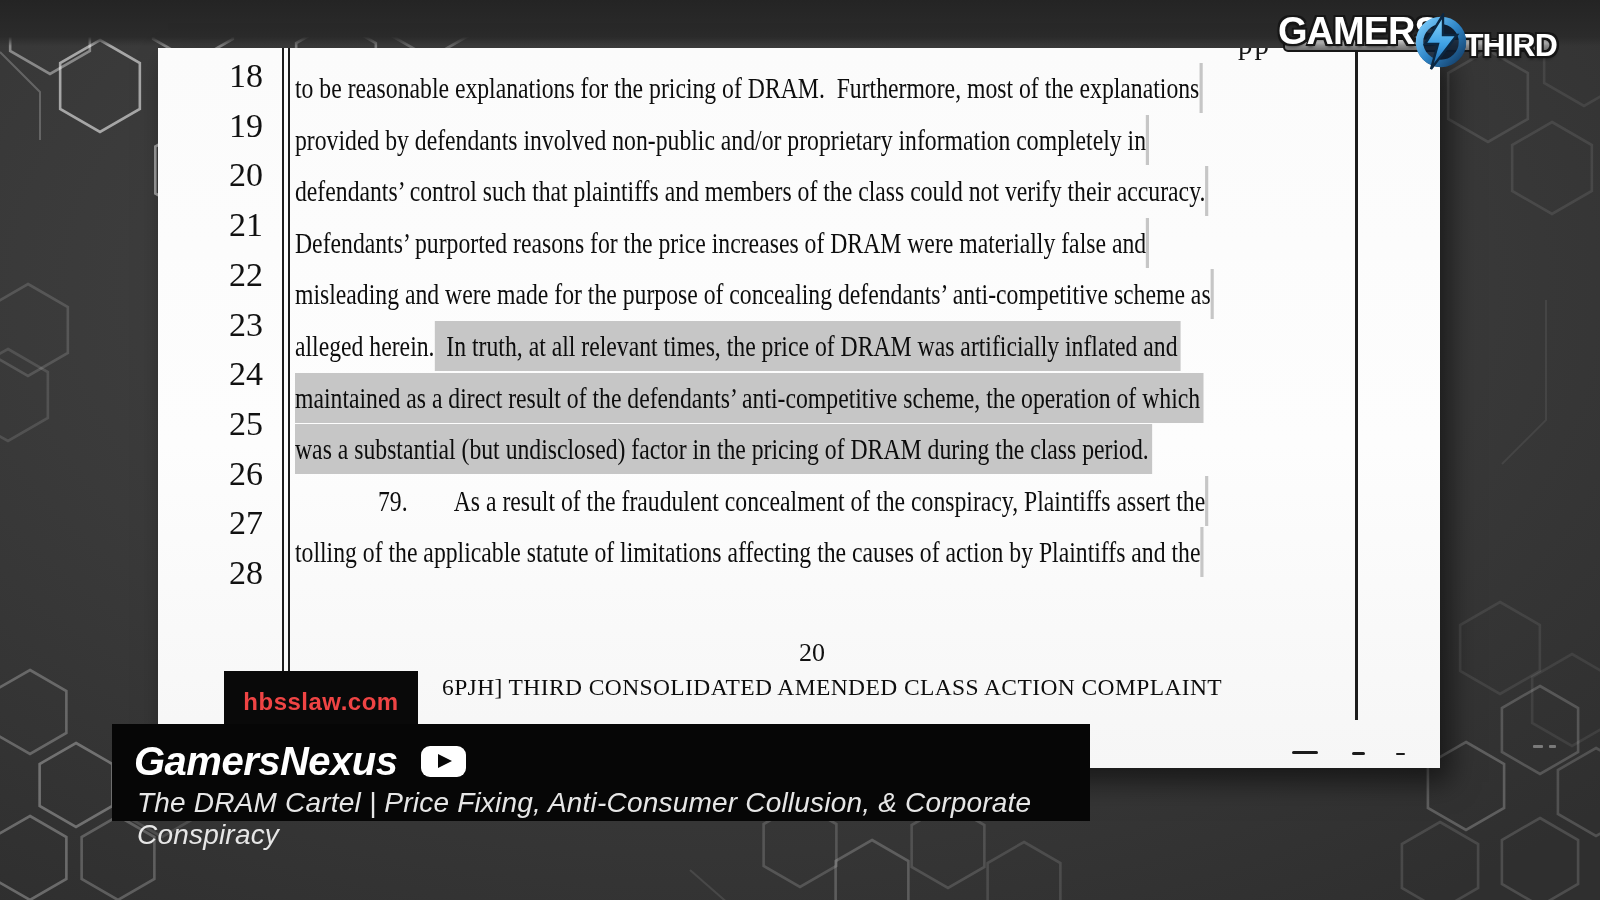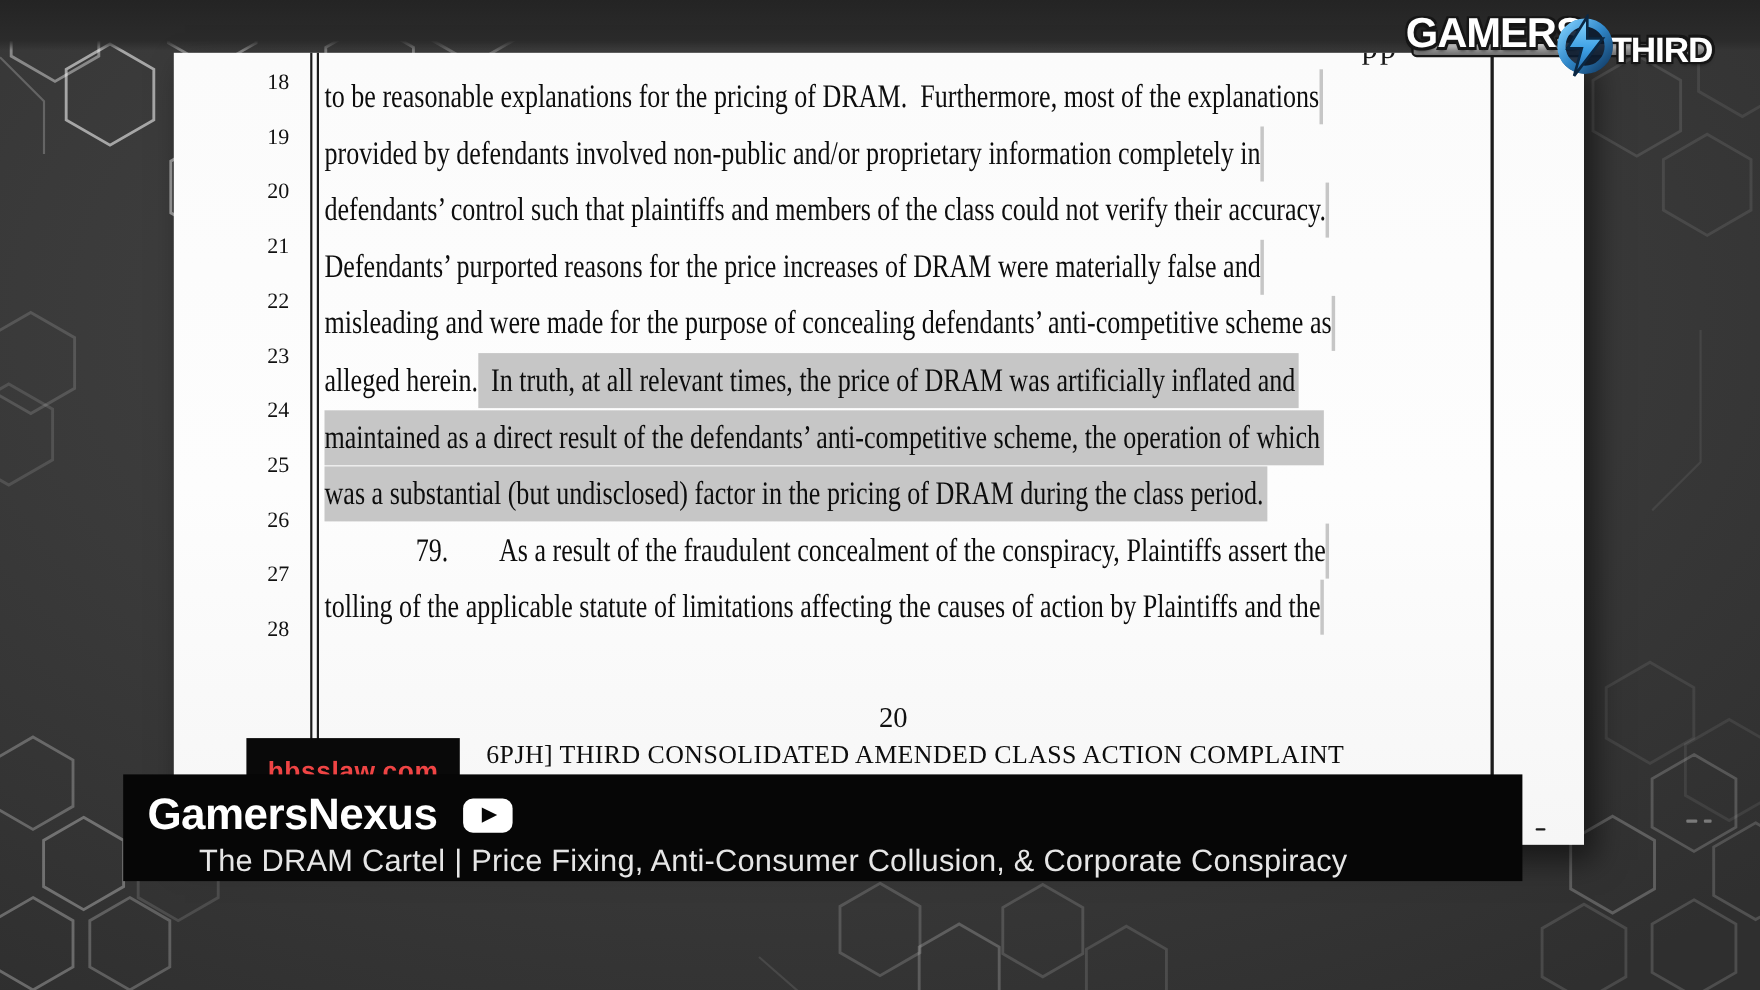--- a/index.html
+++ b/index.html
@@ -8,21 +8,21 @@
          background:radial-gradient(1250px 750px at 44% 32%, #464646 0%, #3a3a3a 55%, #2f2f2f 100%);}
   
   #hexes{position:absolute;left:0;top:0;width:1600px;height:900px;pointer-events:none;}
   #top-shade{position:absolute;left:0;top:0;width:1600px;height:46px;
              background:linear-gradient(180deg,#242424 0%,#2b2b2b 80%,rgba(43,43,43,0) 100%);}
   
   #page{position:absolute;left:158px;top:48px;width:1282px;height:720px;
         background:linear-gradient(180deg,#fbfbfb 0%,#fdfdfd 55%,#f6f6f6 100%);
         box-shadow:10px 14px 26px rgba(0,0,0,.55);}
   #linenums{position:absolute;left:0;top:3px;width:105px;text-align:right;
-            font-family:"Liberation Serif",serif;font-size:20px;line-height:49.7px;
+            font-family:"Liberation Serif",serif;font-size:34px;line-height:49.7px;
             color:#111;white-space:pre-line;}
   .vrule{position:absolute;top:0;width:2px;background:#1c1c1c;}
   #rule-a{left:124px;height:684px;}
   #rule-b{left:129.5px;height:684px;}
   #rule-r{left:1197px;height:672px;width:2.5px;}
   #doctext{position:absolute;left:137px;top:14px;
            font-family:"Liberation Serif",serif;font-size:30px;line-height:51.6px;
            color:#0d0d0d;transform:scaleX(0.79);transform-origin:top left;}
   .dline{white-space:pre;height:51.6px;}
   .hl{background:var(--highlight);padding:8px 4px 9px 0;}
@@ -32,29 +32,29 @@
   #pagenum{position:absolute;left:604px;top:590px;width:100px;text-align:center;
            font-family:"Liberation Serif",serif;font-size:26px;color:#111;}
   #docfooter{position:absolute;left:284px;top:626px;white-space:pre;
              font-family:"Liberation Serif",serif;font-size:23.5px;color:#0d0d0d;
              letter-spacing:.4px;}
   .scan-dash{position:absolute;background:#1b1b1b;border-radius:2px;}
   
   #hbss{position:absolute;left:224px;top:671px;width:194px;height:62px;background:#090909;
         color:#ef4444;font-weight:bold;font-size:24px;line-height:62px;text-align:center;
         letter-spacing:.5px;}
-  #lowerthird{position:absolute;left:112px;top:704px;width:1272px;height:97px;background:#060606;}
+  #lowerthird{position:absolute;left:112px;top:724px;width:978px;height:97px;background:#060606;font-style:italic;}
   #channel{position:absolute;left:22px;top:15px;font-size:40px;font-weight:bold;color:#fff;
            letter-spacing:-.5px;}
   #yt{position:absolute;left:309px;top:22px;width:45px;height:31px;background:#fff;
       border-radius:9px;}
   #yt:before{content:"";position:absolute;left:17px;top:8px;width:0;height:0;
       border-left:14px solid #060606;border-top:7.5px solid transparent;border-bottom:7.5px solid transparent;}
   #vidtitle{position:absolute;left:25px;top:63px;font-size:28px;color:#e6e6e6;
-            letter-spacing:.2px;margin-left:44px;}
+            letter-spacing:.2px;}
   
   #gnlogo{position:absolute;left:1255px;top:6px;width:345px;height:70px;}
   #gnbar{position:absolute;left:28px;top:32px;width:272px;height:10px;border-radius:5px;
          background:linear-gradient(180deg,#cfcfcf 0%,#8f8f8f 55%,#6f6f6f 100%);
          border:2px solid #161616;}
   .gnword{position:absolute;color:#fff;font-weight:bold;letter-spacing:-1px;
           text-shadow:-2px -2px 0 #161616,2px -2px 0 #161616,-2px 2px 0 #161616,2px 2px 0 #161616,0 3px 3px rgba(0,0,0,.55);}
   #gamers{left:23px;top:4px;font-size:38px;}
   #nexus{left:209px;top:21px;font-size:32px;}
   #emblem{position:absolute;left:157px;top:7px;}

